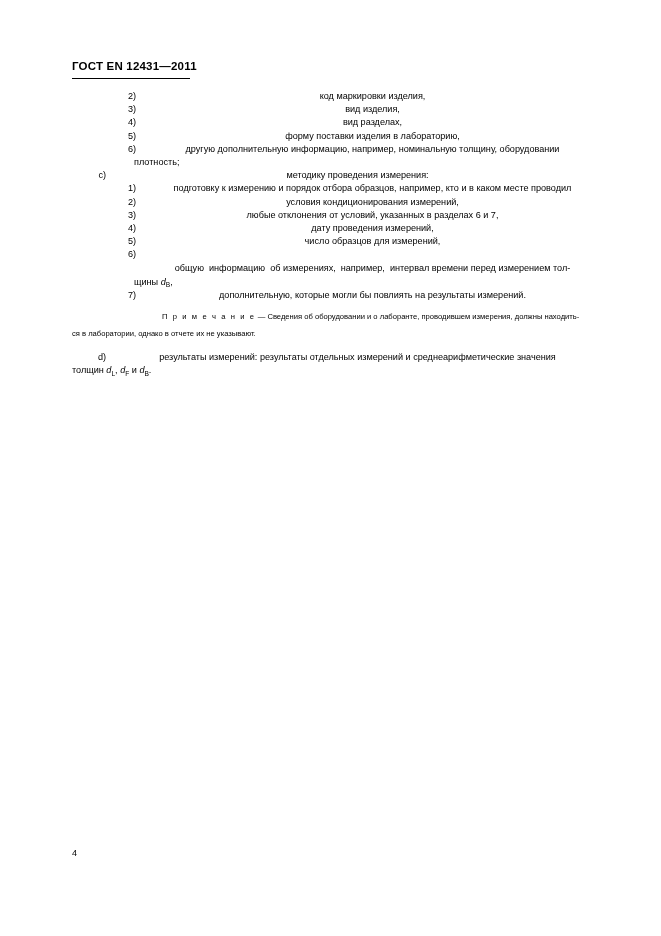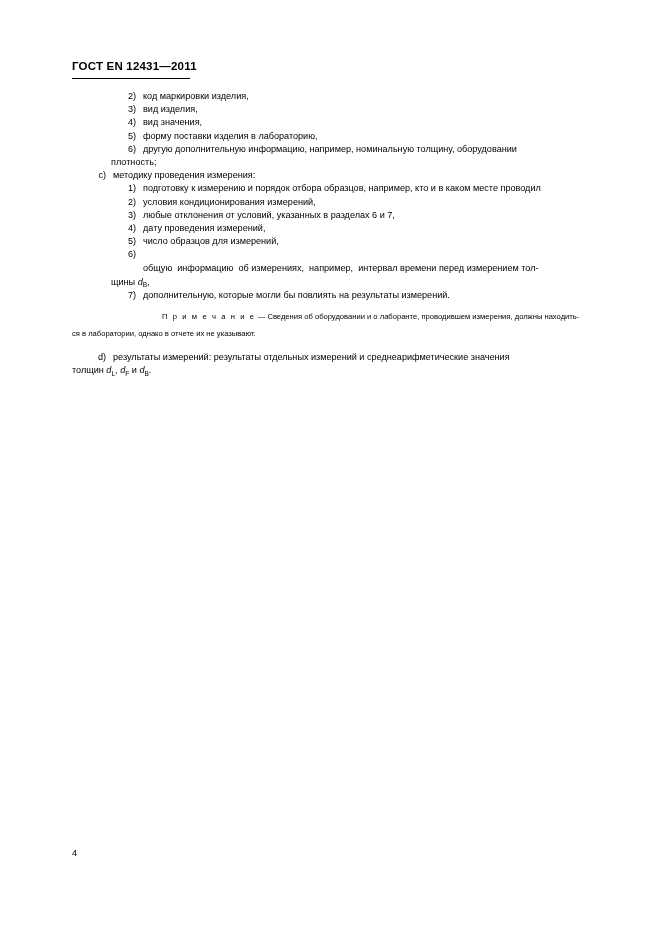--- a/index.html
+++ b/index.html
@@ -52,29 +52,30 @@
     display: flex;
     align-items: flex-start;
   }
   .mk {
     flex: 0 0 auto;
     text-align: right;
     white-space: pre;
   }
   .tx {
     flex: 1 1 auto;
+    text-align: center;
   }
 
   
   .lvl-num .mk { width: 22px; padding-right: 7px; }
   .lvl-num { margin-left: 42px; }
 
   .lvl-alpha { margin-left: 20px; }
   .lvl-alpha .mk { width: 14px; padding-right: 7px; }
-  .cont2 { margin-left: 39px; }
+  .cont2 { margin-left: 62px; }
 
   .note {
     margin-left: 42px;
     margin-top: 9px;
     font-size: 7.6px;
     line-height: 11.5px;
     width: 500px;
     text-align: justify;
   }
   .note .nw {
@@ -125,21 +126,21 @@
     <div class="row lvl-num">
       <span class="mk">2)</span>
       <span class="tx">код маркировки изделия,</span>
     </div>
     <div class="row lvl-num">
       <span class="mk">3)</span>
       <span class="tx">вид изделия,</span>
     </div>
     <div class="row lvl-num">
       <span class="mk">4)</span>
-      <span class="tx">вид значения,</span>
+      <span class="tx">вид разделах,</span>
     </div>
     <div class="row lvl-num">
       <span class="mk">5)</span>
       <span class="tx">форму поставки изделия в лабораторию,</span>
     </div>
     <div class="row lvl-num">
       <span class="mk">6)</span>
       <span class="tx">другую дополнительную информацию, например, номинальную толщину, оборудовании</span>
     </div>
     <div class="cont2">плотность;</div>

